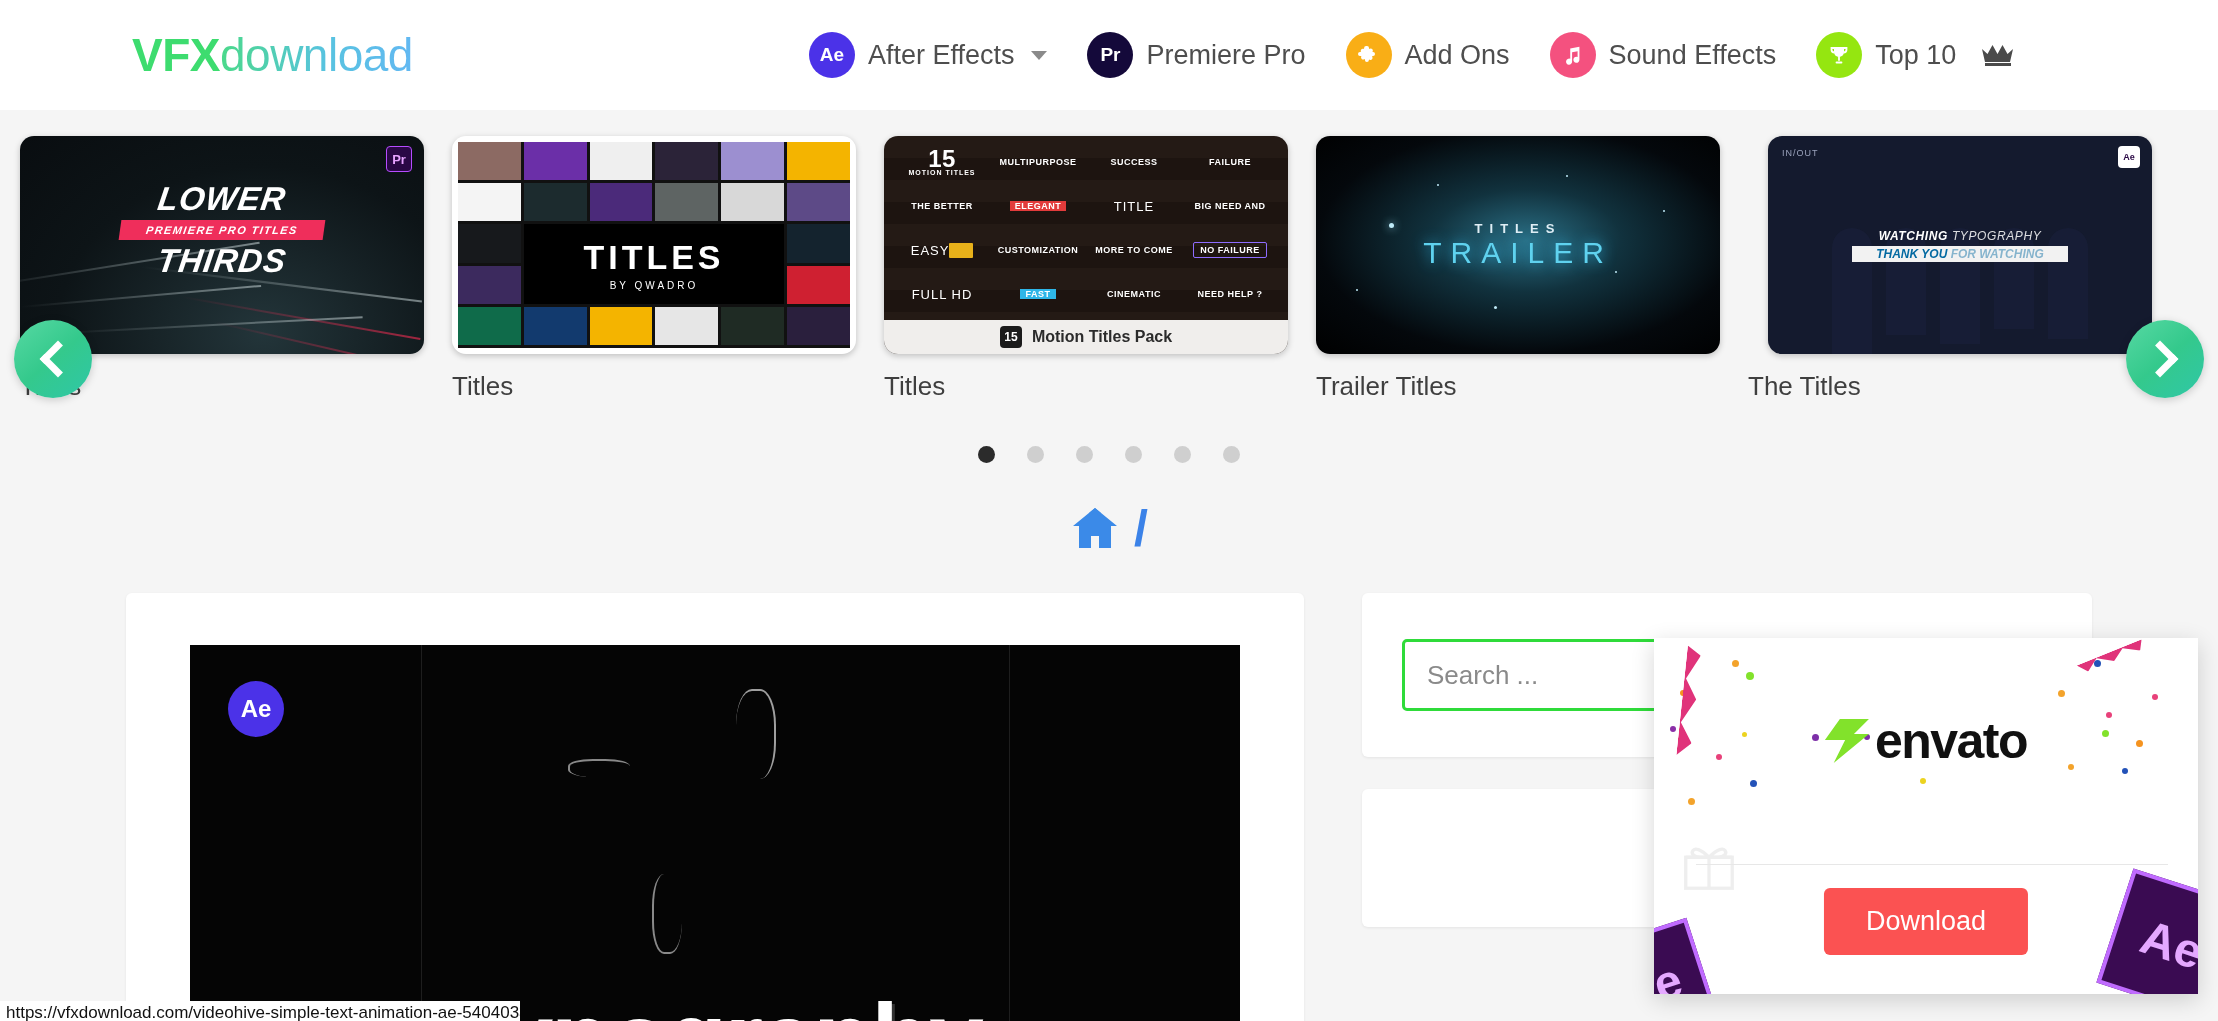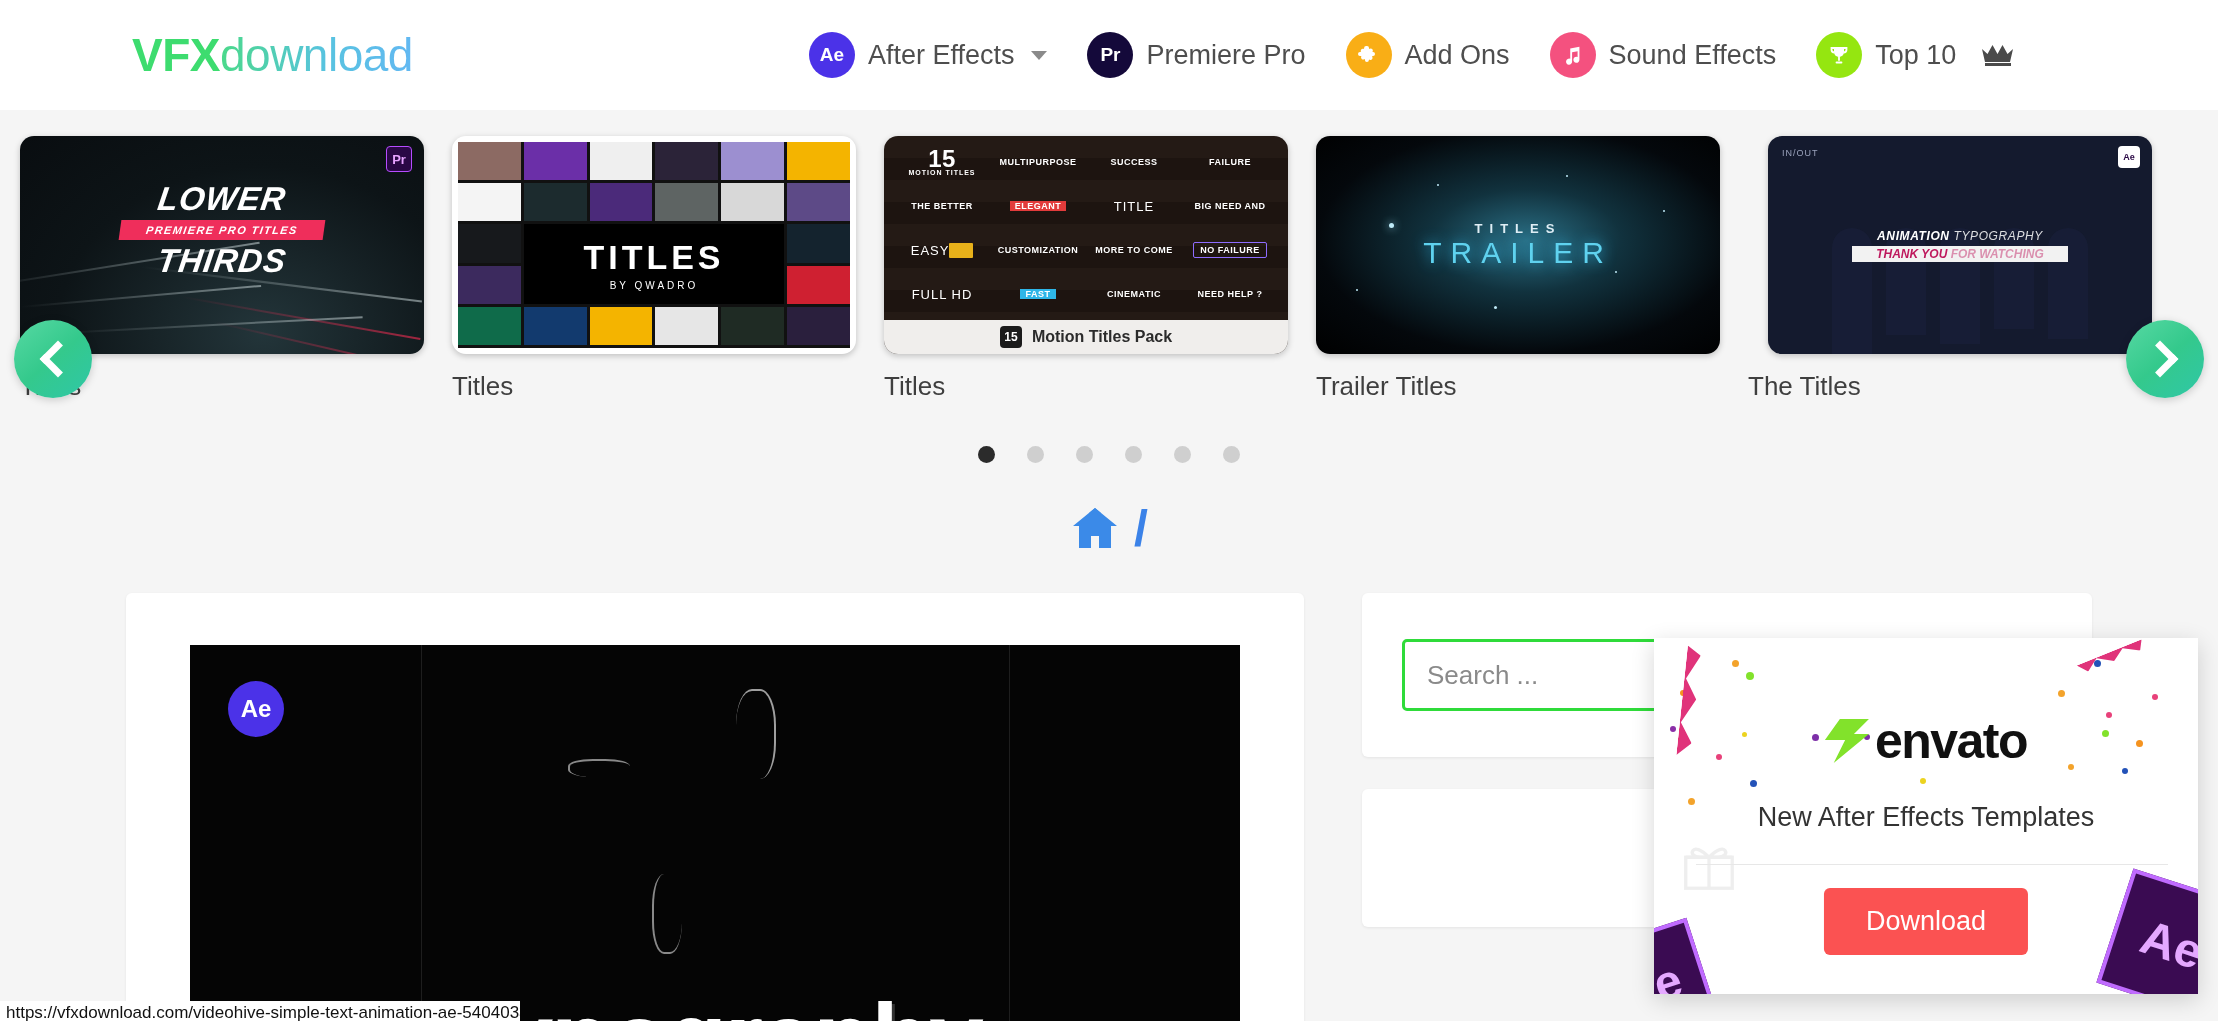--- a/index.html
+++ b/index.html
@@ -185,21 +185,21 @@
   .t4 .s2 { color:#5fd2ef; font-size:30px; letter-spacing:9px; font-weight:400; text-shadow:0 0 14px #2aa8d4; }
 
   
   .t5 { background:#141a2e;margin-left:20px; }
   .t5 .inout { position:absolute; top:12px; left:14px; color:#9aa2bb; font-size:9px; letter-spacing:1px; }
   .t5 .silh { position:absolute; bottom:0; left:0; right:0; height:58%; display:flex; gap:14px; justify-content:center; opacity:.45; }
   .t5 .silh i { width:40px; background:#1c2340; border-radius:20px 20px 0 0; }
   .t5 .mid { position:absolute; inset:0; display:flex; flex-direction:column; align-items:center; justify-content:center; }
   .t5 .m1 { font-size:12px; font-weight:800; font-style:italic; color:#fff; letter-spacing:.6px; }
   .t5 .m1 span { font-weight:400; opacity:.85; }
-  .t5 .m2 { margin-top:3px; background:#f2f2f2; color:#be185d; font-size:12px; font-weight:800; font-style:italic; padding:1px 24px; }
+  .t5 .m2 { margin-top:3px; background:#f2f2f2; color:#0369a1; font-size:12px; font-weight:800; font-style:italic; padding:1px 24px; }
   .t5 .m2 span { opacity:.45; }
 
   
   .arrow {
     position: absolute;
     top: 210px;
     width: 78px; height: 78px;
     border-radius: 50%;
     background: linear-gradient(140deg, #57d9a3 0%, #34c98c 50%, #2fc7a7 100%);
     display:flex; align-items:center; justify-content:center;
@@ -543,21 +543,21 @@
       <div class="thumb t5">
         <div class="inout">IN/OUT</div>
         <div class="silh">
           <i></i>
             <i style="height:85%"></i>
             <i style="height:92%"></i>
             <i style="height:80%"></i>
             <i style="height:88%"></i>
         </div>
         <div class="mid">
-          <span class="m1"><b>ANIMATION</b> <span>TYPOGRAPHY</span></span>
+          <span class="m1"><b>WATCHING</b> <span>TYPOGRAPHY</span></span>
           <span class="m2"><b>THANK YOU</b> <span>FOR WATCHING</span></span>
         </div>
         <div class="ae-badge-sm">Ae</div>
       </div>
       <div class="slide-caption">The Titles</div>
     </div>
 
   </div>
 
   <div class="arrow left">
@@ -635,21 +635,20 @@
     <i style="left:448px;top:92px;width:7px;height:7px;background:#82e22b"></i>
     <div class="ribbon" style="left:28px;top:8px;transform:rotate(6deg)"></div>
     <div class="ribbon" style="left:452px;top:-16px;width:10px;height:70px;transform:rotate(68deg)"></div>
   </div>
 
   <div class="envato-row">
     <span class="env-mark"></span>
     <span class="env-word">envato</span>
   </div>
 
-  <div class="ad-sub">New After Effects Templates</div>
 
   <div class="gift">
     <svg width="62" height="62" viewBox="0 0 24 24" fill="none" stroke="#b5b5b5" stroke-width="1.3" aria-hidden="true">
       <rect x="3" y="9" width="18" height="12"></rect>
       <path d="M3 9h18M12 9v12M8.5 9C6 9 5 7.5 5.8 6.4 6.6 5.3 8.6 5.7 12 9M15.5 9c2.5 0 3.5-1.5 2.7-2.6-.8-1.1-2.8-.7-6.2 2.6"></path>
     </svg>
   </div>
 
   <div class="rule"></div>
 

